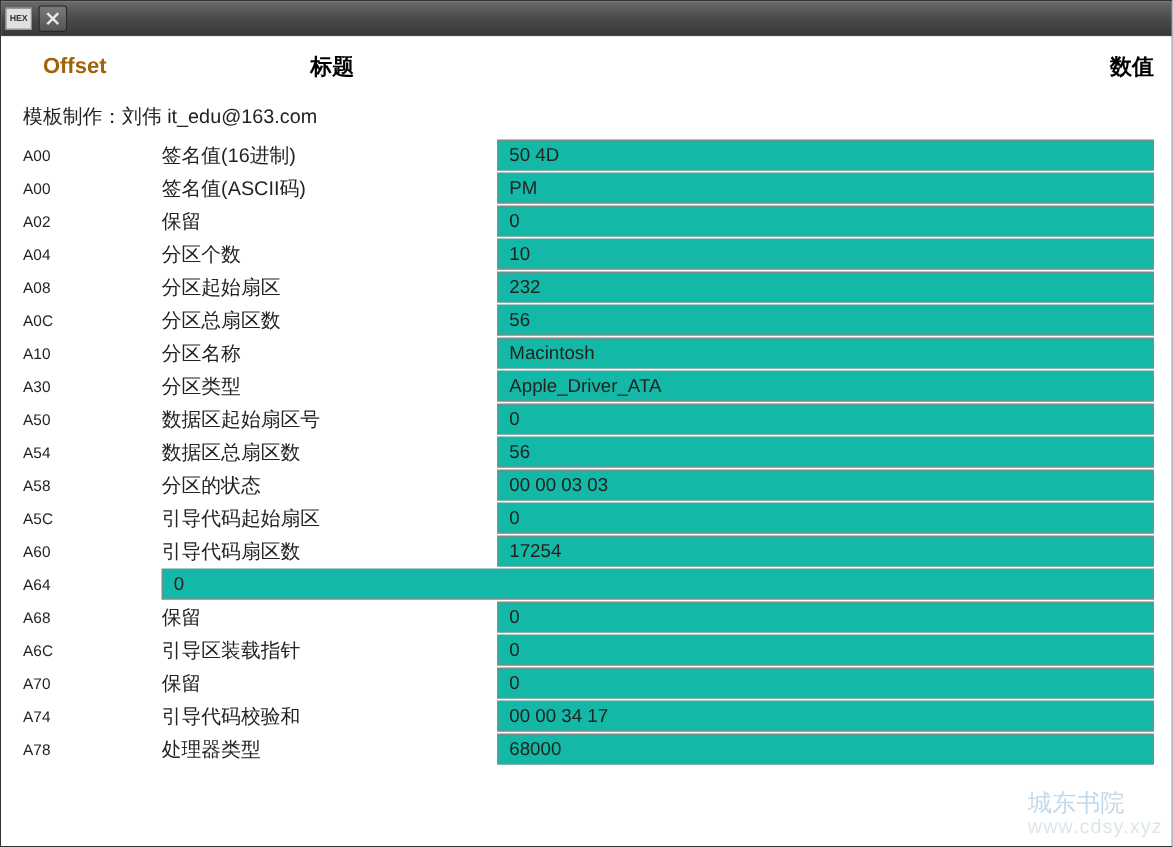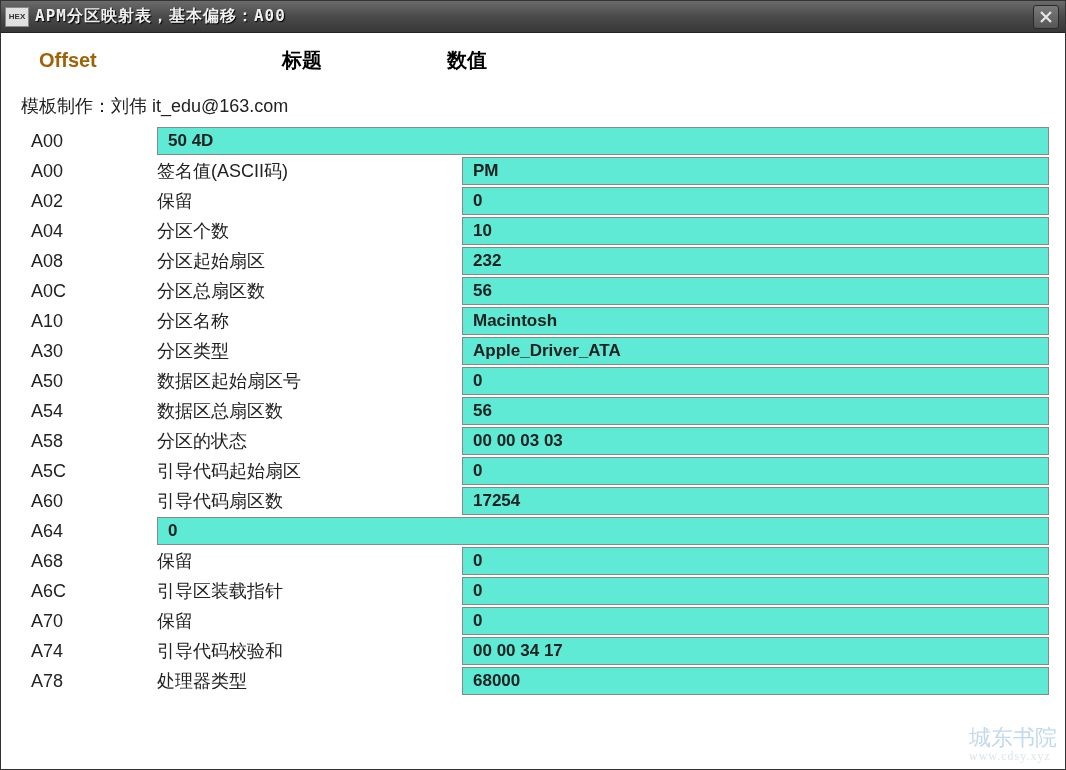--- a/index.html
+++ b/index.html
@@ -91,105 +91,102 @@
       font-size: 20px;
       font-weight: bold;
       color: #000;
       text-align: center;
     }
     .header-value {
       flex: 1;
       font-size: 20px;
       font-weight: bold;
       color: #000;
-      text-align: left;
+      text-align: right;
     }
     .author-row {
       font-size: 18px;
       color: #222;
       padding: 2px 0 8px 4px;
     }
     .data-row {
       display: flex;
       align-items: center;
       height: 30px;
     }
     .col-offset {
       width: 130px;
-      font-size: 18px;
+      font-size: 14px;
       color: #222;
       padding-left: 4px;
-      margin-left: 10px;
     }
     .col-title {
       width: 305px;
       font-size: 18px;
       color: #222;
     }
     .col-value {
       flex: 1;
     }
     .col-value input {
       width: 100%;
       height: 28px;
       border: 1px solid #888;
       font-size: 17px;
       padding: 2px 10px;
       color: #222;
-      background: #5eead4;
+      background: #14b8a6;
       font-family: Arial, sans-serif;
-      font-weight: bold;
     }
     .watermark {
       position: absolute;
       right: 8px;
       bottom: 6px;
       text-align: left;
       pointer-events: none;
     }
     .watermark-main {
       font-size: 22px;
       color: rgba(120, 170, 210, 0.45);
       font-family: "KaiTi", "SimSun", serif;
       line-height: 1;
     }
     .watermark-sub {
-      font-size: 12px;
+      font-size: 18px;
       color: rgba(150, 180, 200, 0.35);
       letter-spacing: 1px;
       line-height: 1.2;
-      font-family: Liberation Serif, serif;
     }
   </style>
 </head>
 <body>
 
 <div class="window">
   <div class="titlebar">
     <div class="titlebar-icon">HEX</div>
-    <div class="titlebar-title">APM分区映射表，基本偏移：A00</div>
     <div class="close-btn">
       <svg viewBox="0 0 14 14">
         <path d="M2 2 L12 12 M12 2 L2 12" stroke="#e8e8e8" stroke-width="2.2" fill="none"></path>
       </svg>
     </div>
   </div>
 
   <div class="content">
     <div class="header-row">
       <div class="header-offset">Offset</div>
       <div class="header-title">标题</div>
       <div class="header-value">数值</div>
     </div>
 
     <div class="author-row">模板制作：刘伟  it_edu@163.com</div>
 
     <div id="rows-container">
         <div class="data-row">
           <div class="col-offset">A00</div>
+          <div class="col-title">签名值(16进制)</div>
           <div class="col-value"><input type="text" value="50 4D" style=""></div>
         </div>
         <div class="data-row">
           <div class="col-offset">A00</div>
           <div class="col-title">签名值(ASCII码)</div>
           <div class="col-value"><input type="text" value="PM" style=""></div>
         </div>
         <div class="data-row">
           <div class="col-offset">A02</div>
           <div class="col-title">保留</div>

